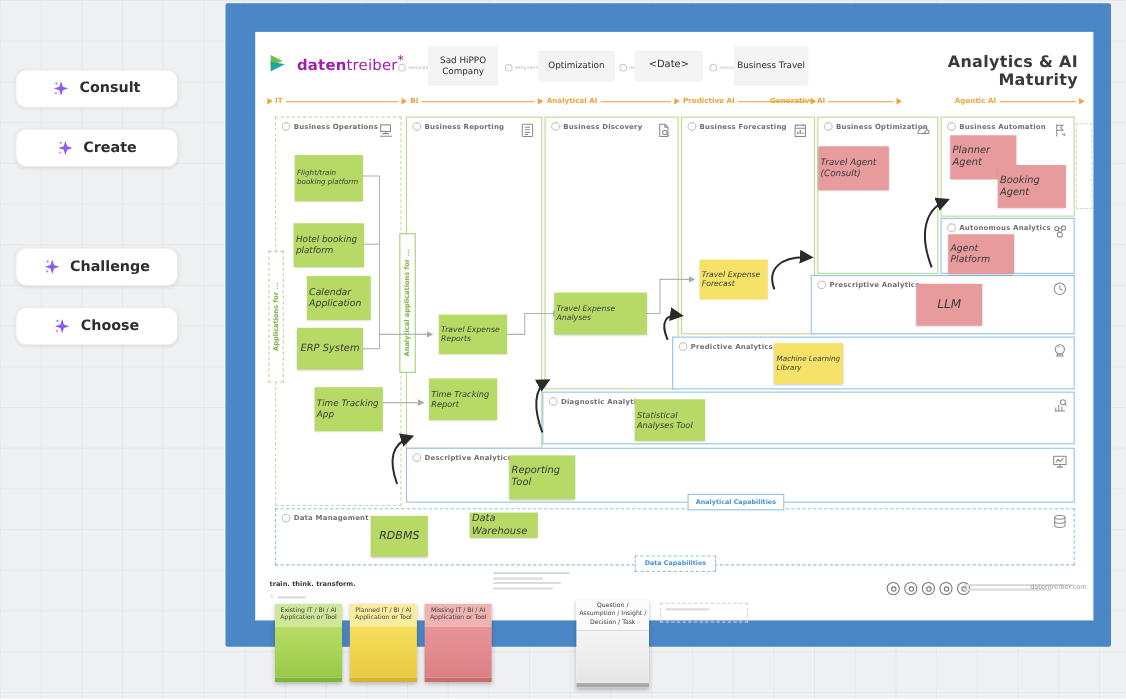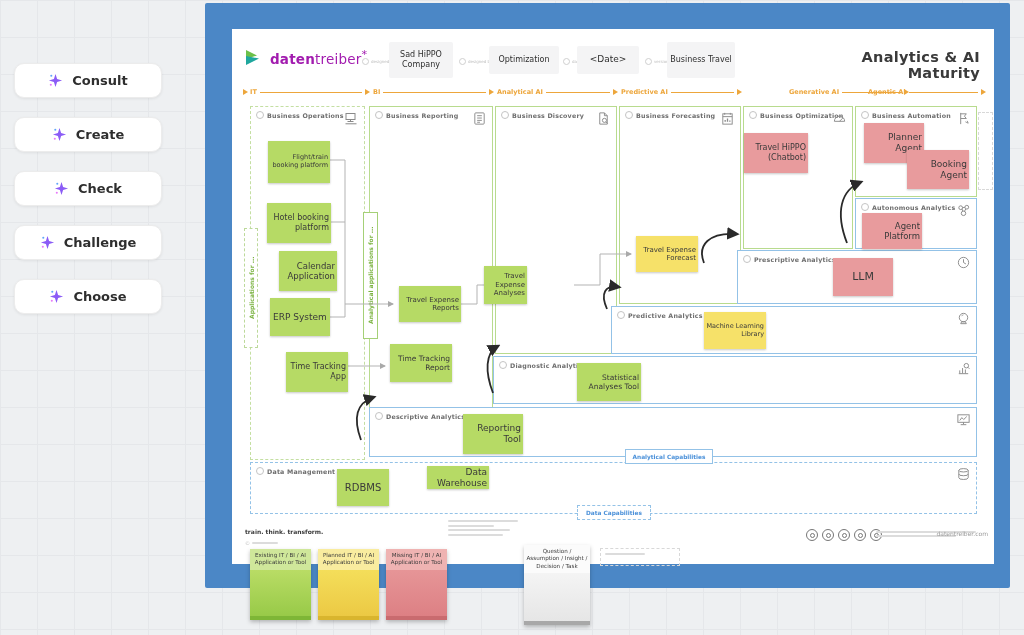--- a/index.html
+++ b/index.html
@@ -50,22 +50,22 @@
   .cap-tab{position:absolute;background:#fff;display:flex;align-items:center;justify-content:center;
     font-size:5.8px;font-weight:bold;color:#4a90d9;}
   .cap-tab.solid{border:1px solid #93c2e7;}
   .cap-tab.dash{border:1px dashed #93c2e7;}
   
   .vtab{position:absolute;background:#fff;display:flex;align-items:center;justify-content:center;
     writing-mode:vertical-rl;transform:rotate(180deg);font-size:6px;font-weight:bold;color:#7cb342;white-space:nowrap;}
   .vtab.dash{border:1px dashed #bcd99a;}
   .vtab.solid{border:1px solid #a5d077;}
   
-  .sticky{position:absolute;display:flex;align-items:center;justify-content:center;text-align:right;
-    padding:1px 2px;color:#3a3a3a;line-height:1.2;box-shadow:0 1px 2px rgba(0,0,0,.22);z-index:3;box-sizing:border-box;}
+  .sticky{position:absolute;display:flex;align-items:center;justify-content:center;text-align:left;
+    padding:1px 2px;color:#3a3a3a;line-height:1.2;box-shadow:0 1px 2px rgba(0,0,0,.22);z-index:3;box-sizing:border-box;font-style:italic;}
   .sticky.green{background:#b6da65;}
   .sticky.yellow{background:#f6e169;}
   .sticky.red{background:#e89b9d;}
   
   #wires{position:absolute;inset:0;z-index:2;pointer-events:none;}
   
   #tagline{position:absolute;left:245px;top:528px;font-size:6px;font-weight:bold;color:#3a3a3a;}
   #copyline{position:absolute;left:245px;top:540px;display:flex;align-items:center;gap:2px;font-size:5px;color:#c7c7c7;}
   .stripe{background:#dcdcdc;height:2px;border-radius:1px;}
   #fineprint{position:absolute;left:448px;top:520px;display:flex;flex-direction:column;gap:2.5px;}
@@ -100,28 +100,20 @@
     <span class="lbl">Consult</span>
   </div>
   <div class="side-btn" style="top:117px">
     <svg class="mini" width="15" height="15" viewBox="0 0 16 16">
         <path d="M8 1 L9.7 6.3 L15 8 L9.7 9.7 L8 15 L6.3 9.7 L1 8 L6.3 6.3 Z" fill="#8b5cf6"></path>
         <circle cx="3.5" cy="3" r="1.1" fill="#60a5fa"></circle>
         <circle cx="3" cy="12.5" r="1.1" fill="#e879f9"></circle>
       </svg>
     <span class="lbl">Create</span>
   </div>
-  <div class="side-btn" style="top:171px">
-    <svg class="mini" width="15" height="15" viewBox="0 0 16 16">
-        <path d="M8 1 L9.7 6.3 L15 8 L9.7 9.7 L8 15 L6.3 9.7 L1 8 L6.3 6.3 Z" fill="#8b5cf6"></path>
-        <circle cx="3.5" cy="3" r="1.1" fill="#60a5fa"></circle>
-        <circle cx="3" cy="12.5" r="1.1" fill="#e879f9"></circle>
-      </svg>
-    <span class="lbl">Check</span>
-  </div>
   <div class="side-btn" style="top:225px">
     <svg class="mini" width="15" height="15" viewBox="0 0 16 16">
         <path d="M8 1 L9.7 6.3 L15 8 L9.7 9.7 L8 15 L6.3 9.7 L1 8 L6.3 6.3 Z" fill="#8b5cf6"></path>
         <circle cx="3.5" cy="3" r="1.1" fill="#60a5fa"></circle>
         <circle cx="3" cy="12.5" r="1.1" fill="#e879f9"></circle>
       </svg>
     <span class="lbl">Challenge</span>
   </div>
   <div class="side-btn" style="top:279px">
     <svg class="mini" width="15" height="15" viewBox="0 0 16 16">
@@ -180,21 +172,21 @@
   <div class="axis-seg" style="left:497px;width:121px">
       <span class="alabel">Analytical AI</span>
       <span class="aline"></span>
       <span class="ahead"></span>
     </div>
   <div class="axis-seg" style="left:621px;width:121px">
       <span class="alabel">Predictive AI</span>
       <span class="aline"></span>
       <span class="ahead"></span>
     </div>
-  <div class="axis-seg" style="left:789px;width:120px">
+  <div class="axis-seg" style="left:700px;width:120px">
       <span class="alabel">Generative AI</span>
       <span class="aline"></span>
       <span class="ahead"></span>
     </div>
   <div class="axis-seg" style="left:868px;width:118px">
       <span class="alabel">Agentic AI</span>
       <span class="aline"></span>
       <span class="ahead"></span>
     </div>
 
@@ -392,23 +384,23 @@
     </g>
   </svg>
 
   <div class="sticky green" style="left:268px;top:141px;width:62px;height:42px;font-size:6.5px">Flight/train booking platform</div>
   <div class="sticky green" style="left:267px;top:203px;width:64px;height:40px;font-size:8px">Hotel booking platform</div>
   <div class="sticky green" style="left:279px;top:251px;width:58px;height:40px;font-size:8.5px">Calendar Application</div>
   <div class="sticky green" style="left:270px;top:298px;width:60px;height:38px;font-size:9px">ERP System</div>
   <div class="sticky green" style="left:286px;top:352px;width:62px;height:40px;font-size:8px">Time Tracking App</div>
   <div class="sticky green" style="left:399px;top:286px;width:62px;height:36px;font-size:7px">Travel Expense Reports</div>
   <div class="sticky green" style="left:390px;top:344px;width:62px;height:38px;font-size:7.5px">Time Tracking Report</div>
-  <div class="sticky green" style="left:484px;top:266px;width:43px;height:38px;font-size:7px">Travel Expense Analyses</div>
+  <div class="sticky green" style="left:504px;top:266px;width:84px;height:38px;font-size:7px">Travel Expense Analyses</div>
   <div class="sticky yellow" style="left:636px;top:236px;width:62px;height:36px;font-size:7px">Travel Expense Forecast</div>
-  <div class="sticky red" style="left:744px;top:133px;width:64px;height:40px;font-size:8px">Travel HiPPO (Chatbot)</div>
+  <div class="sticky red" style="left:744px;top:133px;width:64px;height:40px;font-size:8px">Travel Agent (Consult)</div>
   <div class="sticky red" style="left:864px;top:123px;width:60px;height:40px;font-size:9px">Planner Agent</div>
   <div class="sticky red" style="left:907px;top:150px;width:62px;height:39px;font-size:9px">Booking Agent</div>
   <div class="sticky red" style="left:862px;top:213px;width:60px;height:36px;font-size:8.5px">Agent Platform</div>
   <div class="sticky red" style="left:833px;top:258px;width:60px;height:38px;font-size:11px">LLM</div>
   <div class="sticky yellow" style="left:704px;top:312px;width:62px;height:37px;font-size:6.5px">Machine Learning Library</div>
   <div class="sticky green" style="left:577px;top:363px;width:64px;height:38px;font-size:7.5px">Statistical Analyses Tool</div>
   <div class="sticky green" style="left:463px;top:414px;width:60px;height:40px;font-size:9px">Reporting Tool</div>
   <div class="sticky green" style="left:337px;top:469px;width:52px;height:37px;font-size:10px">RDBMS</div>
   <div class="sticky green" style="left:427px;top:466px;width:62px;height:23px;font-size:9px">Data Warehouse</div>
 

